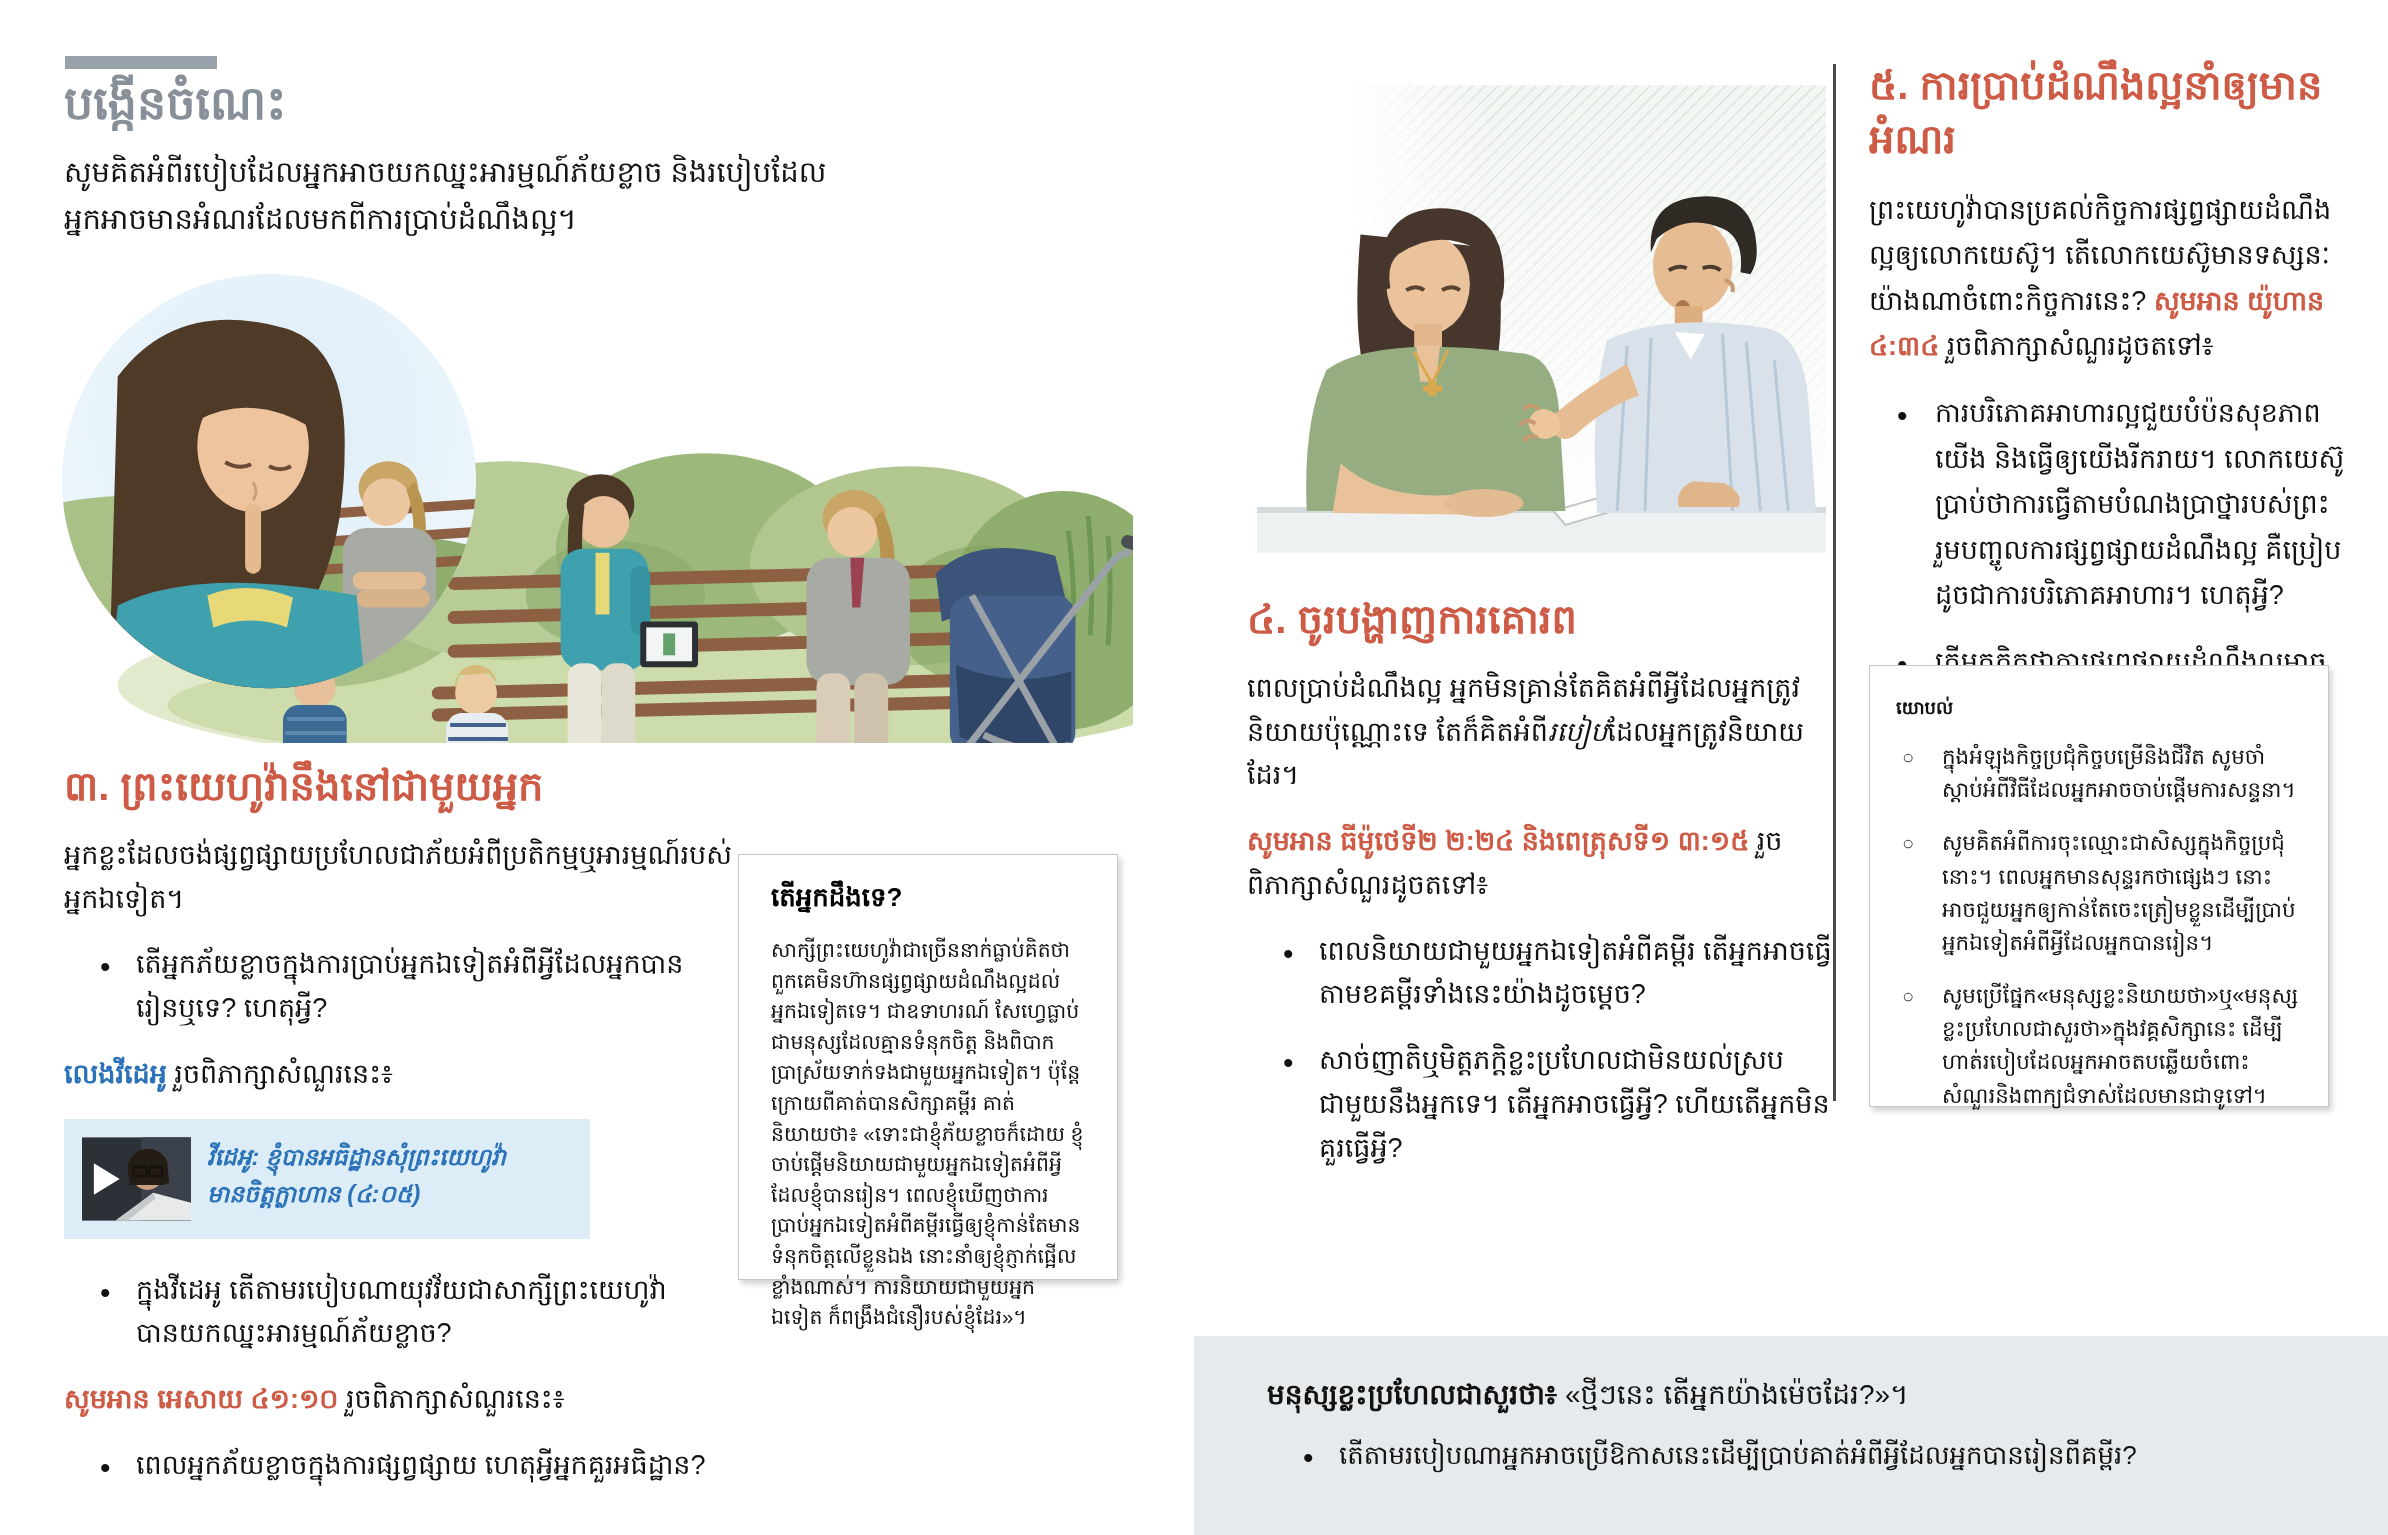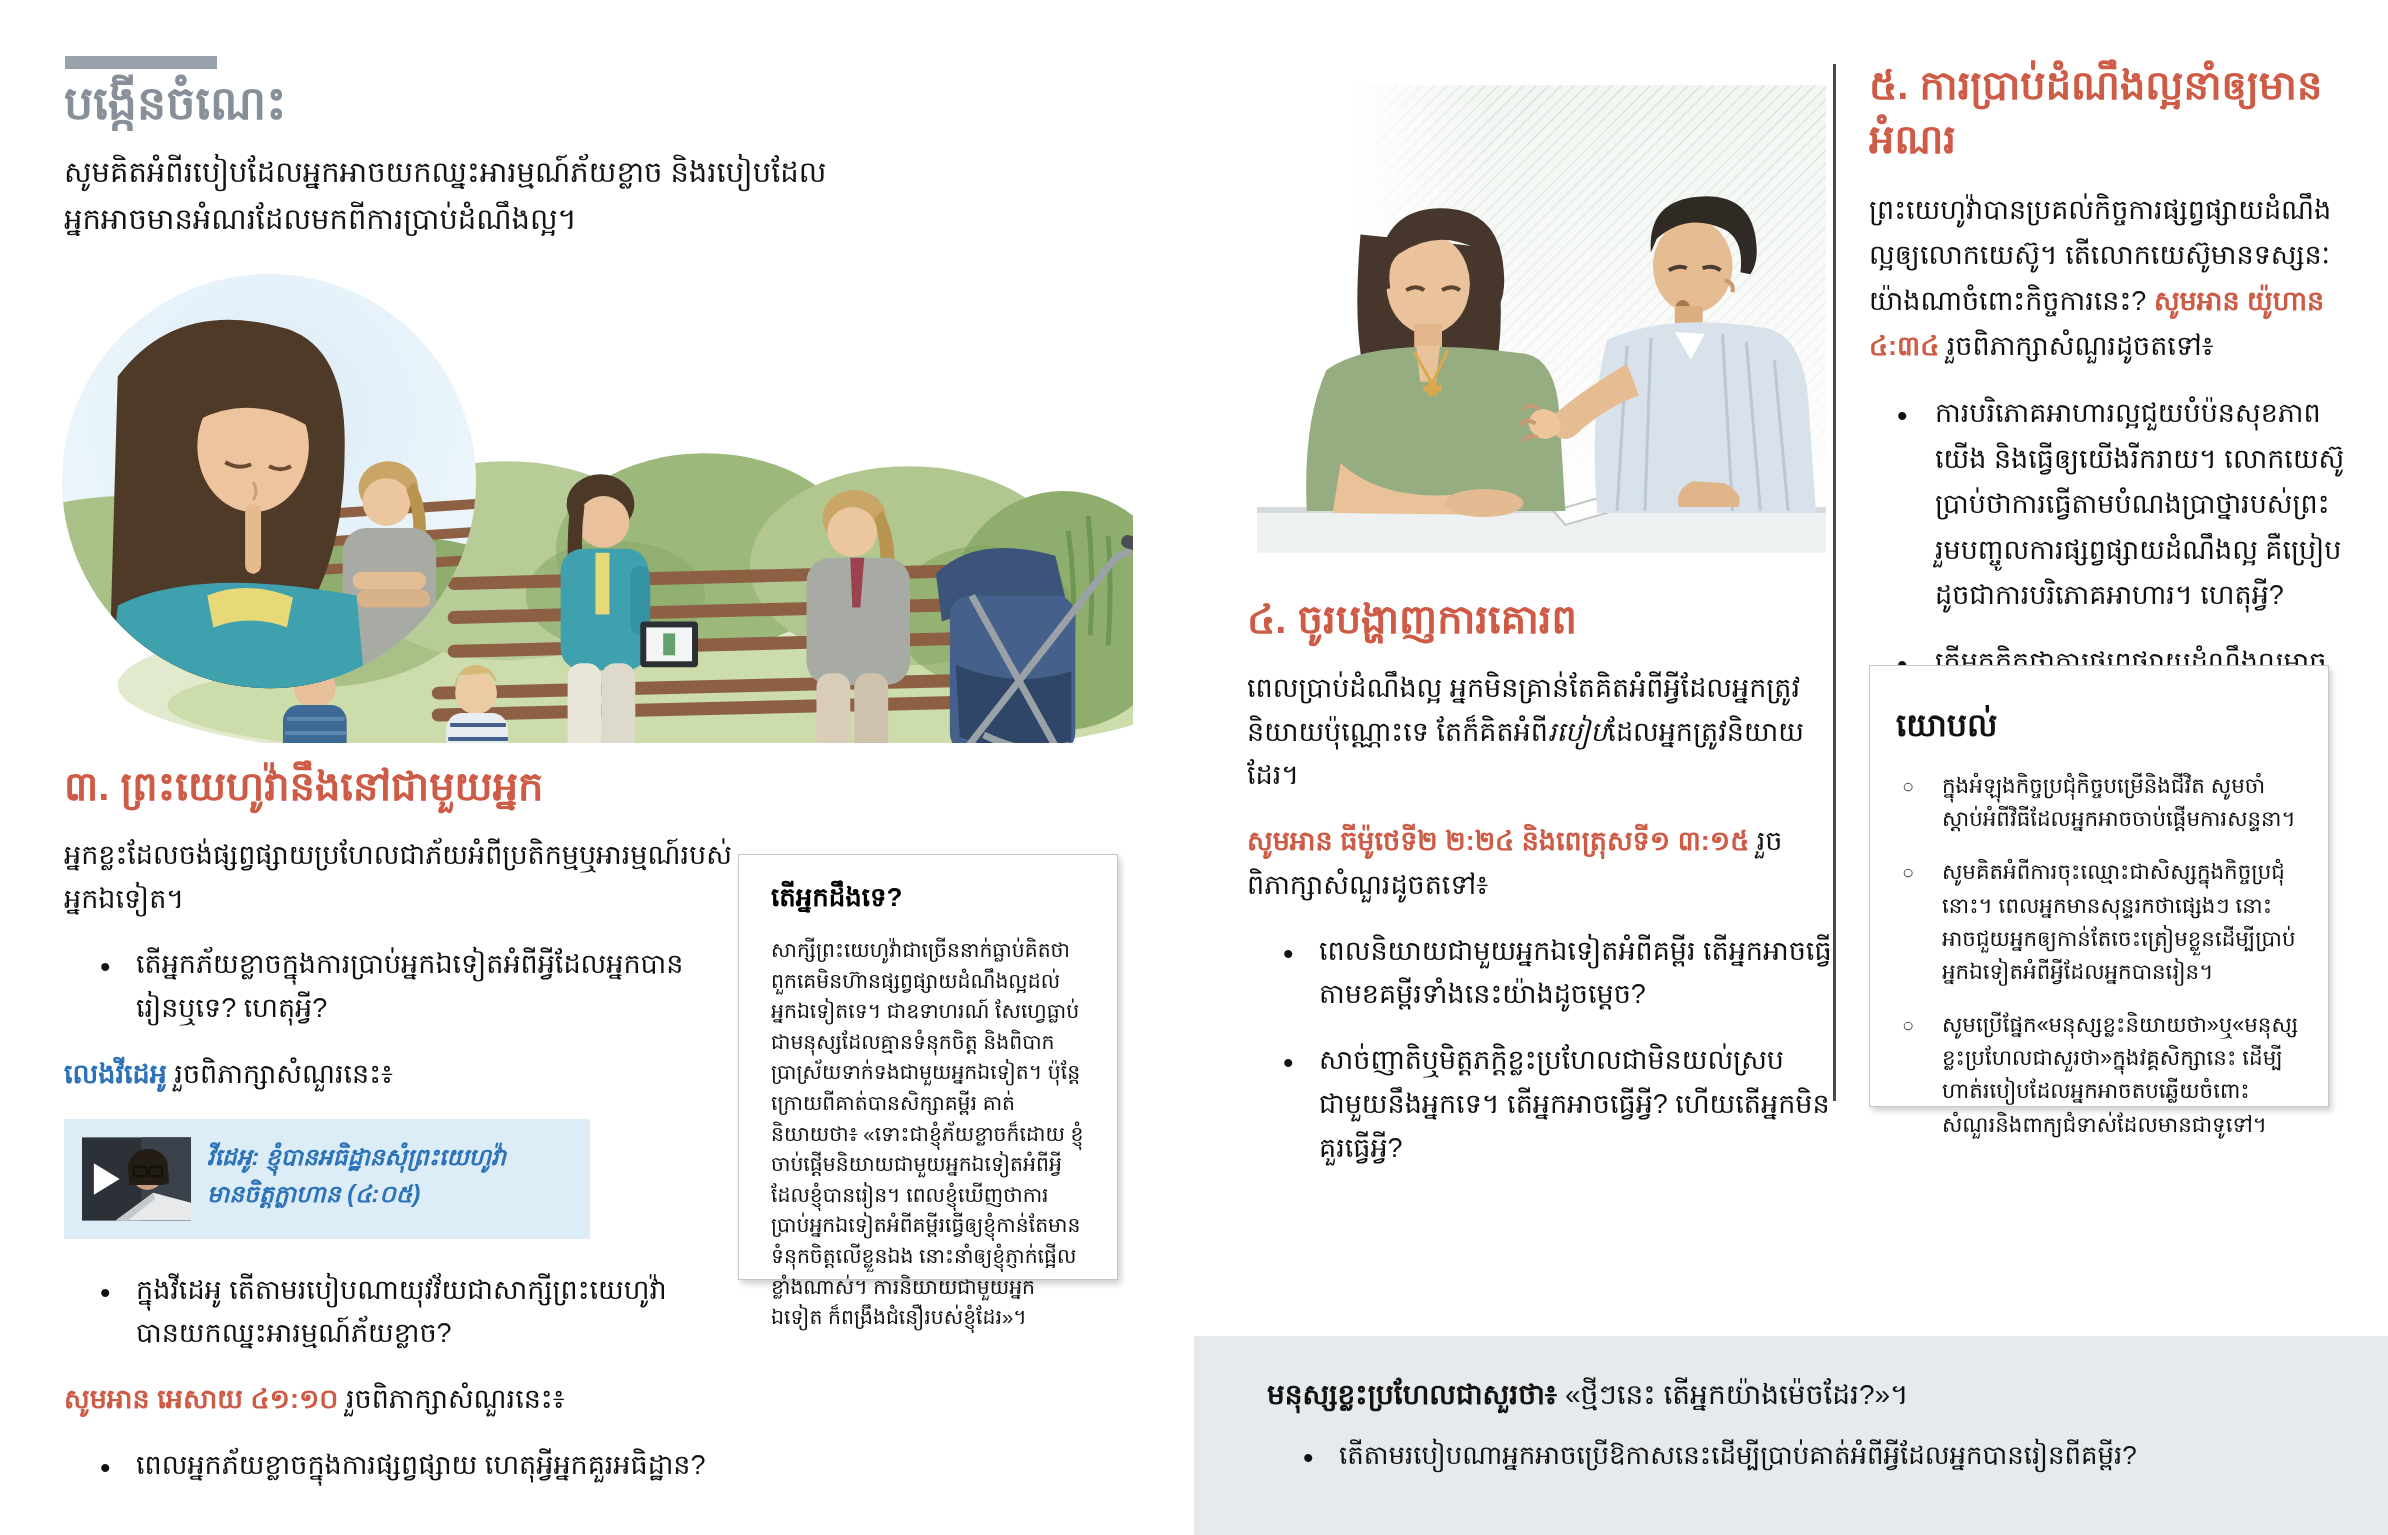--- a/index.html
+++ b/index.html
@@ -28,21 +28,21 @@
             padding:18px 18px 18px 18px;margin:4px 0 30px 0;cursor:pointer;}
   .thumb{width:109px;height:84px;flex:0 0 auto;position:relative;}
   .vlabel{font-size:23.4px;line-height:1.6;color:#2b72b8;font-weight:bold;font-style:italic;margin:2px 0 0 0;width:308px;}
   
   .infobox{background:#fff;border:1px solid #c7c7c7;box-shadow:3px 4px 6px rgba(0,0,0,.18);
            padding:26px 32px;box-sizing:border-box;}
   .infobox h3{font-size:26px;margin:0 0 16px 0;font-weight:bold;color:#000;}
   .dyk-body{font-size:20.4px;line-height:1.5;margin:0;color:#121212;}
   .tipsbox{background:#fff;border:1px solid #c7c7c7;box-shadow:3px 4px 6px rgba(0,0,0,.18);
            padding:24px 26px;box-sizing:border-box;}
-  .tipsbox h3{font-size:32px;margin:15px 0 18px 0;font-weight:bold;font-family:Liberation Serif, serif;}
+  .tipsbox h3{font-size:18px;margin:6px 0 18px 0;font-weight:bold;font-family:Liberation Serif, serif;}
   .tip{position:relative;padding-left:46px;font-size:21.4px;line-height:1.55;margin:0 0 20px 0;}
   .tip::before{content:"○";position:absolute;left:6px;top:1px;font-size:20px;color:#444;}
   .tip:last-child{margin-bottom:16px;}
   
   .rcol .body-p{font-size:27px;line-height:1.68;}
   .rcol .bullet{font-size:27px;line-height:1.68;padding-left:66px;}
   .rcol .bullet::before{left:28px;}
   
   .divider{left:1833px;top:64px;width:3px;height:1037px;background:#4a4a4a;}
   

